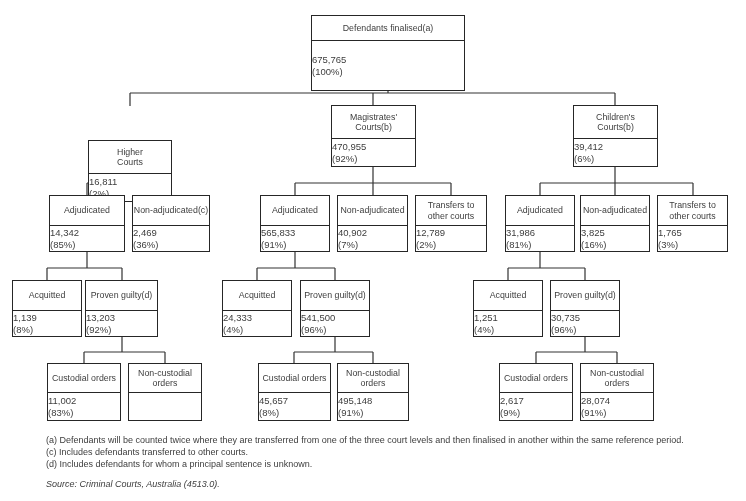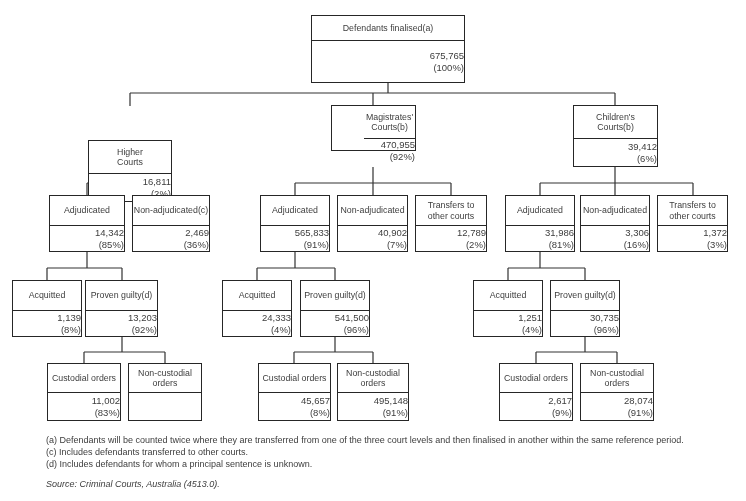--- a/index.html
+++ b/index.html
@@ -35,21 +35,21 @@
     text-align: center;
     font-size: 8.8px;
     line-height: 10.5px;
     white-space: pre-line;
     flex: 0 0 auto;
   }
   .node-value {
     flex: 1 1 auto;
     display: flex;
     flex-direction: column;
-    align-items: flex-end;
+    align-items: flex-start;
     justify-content: center;
     font-size: 9.5px;
     line-height: 11.5px;
   }
   .footnotes {
     position: absolute;
     left: 14px;
     top: 434px;
     width: 726px;
     font-size: 9px;
@@ -74,37 +74,37 @@
       M373,167 L373,183 M295,183 L451,183 M295,183 L295,196 M373,183 L373,196 M451,183 L451,196
       M615,167 L615,183 M540,183 L693,183 M540,183 L540,196 M615,183 L615,196 M693,183 L693,196
       M87,252 L87,268 M47,268 L122,268 M47,268 L47,281 M122,268 L122,281
       M295,252 L295,268 M257,268 L335,268 M257,268 L257,281 M335,268 L335,281
       M540,252 L540,268 M508,268 L585,268 M508,268 L508,281 M585,268 L585,281
       M122,337 L122,352 M84,352 L165,352 M84,352 L84,364 M165,352 L165,364
       M335,337 L335,352 M294,352 L373,352 M294,352 L294,364 M373,352 L373,364
       M585,337 L585,352 M536,352 L617,352 M536,352 L536,364 M617,352 L617,364"></path>
   </svg>
 
-  <div class="node" style="left:311px; top:15px; width:154px; height:68px;">
+  <div class="node" style="left:311px; top:15px; width:154px; height:76px;">
     <div class="node-label" style="height:25px;">Defendants finalised(a)</div>
     <div class="node-value">
       <div>675,765</div>
       <div>(100%)</div>
     </div>
   </div>
 
   <div class="node" style="left:88px; top:105px; width:84px; height:62px;margin-top:35px;">
     <div class="node-label" style="height:33px;">Higher
 Courts</div>
     <div class="node-value">
       <div>16,811</div>
       <div>(2%)</div>
     </div>
   </div>
-  <div class="node" style="left:331px; top:105px; width:85px; height:46px;padding-left:32px;">
+  <div class="node" style="left:331px; top:105px; width:85px; height:62px;">
     <div class="node-label" style="height:33px;">Magistrates'
 Courts(b)</div>
     <div class="node-value">
       <div>470,955</div>
       <div>(92%)</div>
     </div>
   </div>
   <div class="node" style="left:573px; top:105px; width:85px; height:62px;">
     <div class="node-label" style="height:33px;">Children's
 Courts(b)</div>
@@ -155,29 +155,29 @@
   <div class="node" style="left:505px; top:195px; width:70px; height:57px;">
     <div class="node-label" style="height:30px;">Adjudicated</div>
     <div class="node-value">
       <div>31,986</div>
       <div>(81%)</div>
     </div>
   </div>
   <div class="node" style="left:580px; top:195px; width:70px; height:57px;">
     <div class="node-label" style="height:30px;">Non-adjudicated</div>
     <div class="node-value">
-      <div>3,306</div>
+      <div>3,825</div>
       <div>(16%)</div>
     </div>
   </div>
   <div class="node" style="left:657px; top:195px; width:71px; height:57px;">
     <div class="node-label" style="height:30px;">Transfers to
 other courts</div>
     <div class="node-value">
-      <div>1,372</div>
+      <div>1,765</div>
       <div>(3%)</div>
     </div>
   </div>
 
   <div class="node" style="left:12px; top:280px; width:70px; height:57px;">
     <div class="node-label" style="height:30px;">Acquitted</div>
     <div class="node-value">
       <div>1,139</div>
       <div>(8%)</div>
     </div>

